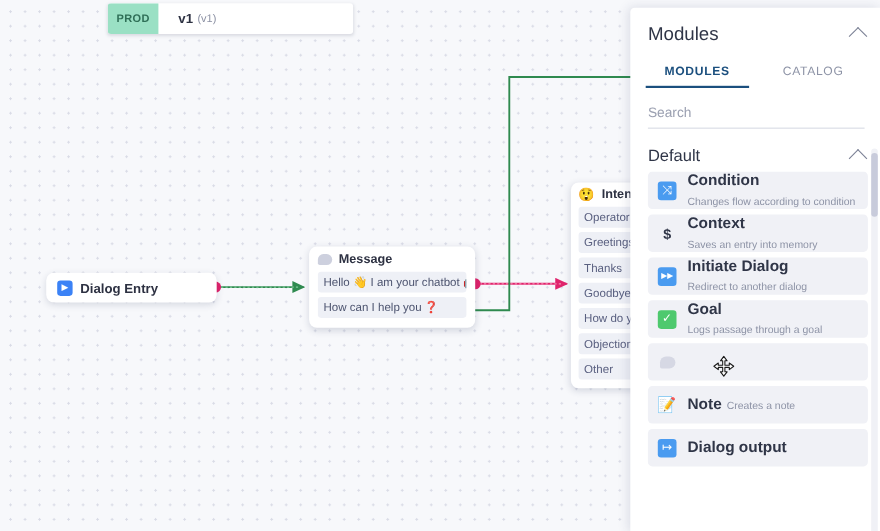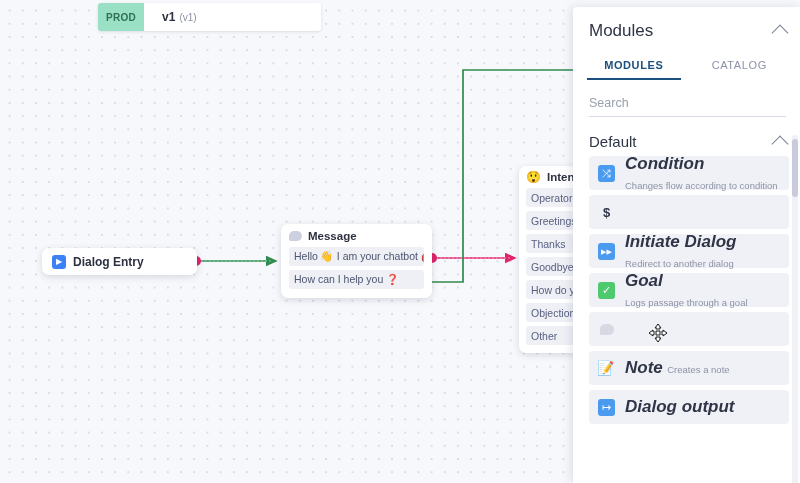--- a/index.html
+++ b/index.html
@@ -301,26 +301,25 @@
     display: block;
     width: 14px; height: 11px;
     background: #d6d8e4;
     border-radius: 7px 7px 7px 2px;
   }
   .ico-note      { background: transparent; color: #c9ccd8; font-size: 14px; }
   .ico-dialogout { background: #4a9bf0; color: #fff; }
 
   .m-text { min-width: 0; }
   .m-title {
-    font-size: 17px;
+    font-size: 14px;
     font-weight: bold;
     color: #2f3547;
     line-height: 1.25;
     white-space: nowrap;
-    font-style: italic;
   }
   .m-desc {
     font-size: 9.5px;
     color: #8d93a6;
     line-height: 1.25;
     white-space: nowrap;
   }
 
   
   #panel-scrollbar {
@@ -442,20 +441,24 @@
       <div class="module-item">
         <span class="m-ico ico-condition">⤨</span>
         <span class="m-text">
           <span class="m-title">Condition</span>
           <span class="m-desc">Changes flow according to condition</span>
         </span>
       </div>
 
       <div class="module-item">
         <span class="m-ico ico-context">$</span>
+        <span class="m-text">
+          <span class="m-title">Context</span>
+          <span class="m-desc">Saves an entry into memory</span>
+        </span>
       </div>
 
       <div class="module-item">
         <span class="m-ico ico-initiate" style="font-size:7px;">▶▶</span>
         <span class="m-text">
           <span class="m-title">Initiate Dialog</span>
           <span class="m-desc">Redirect to another dialog</span>
         </span>
       </div>
 

